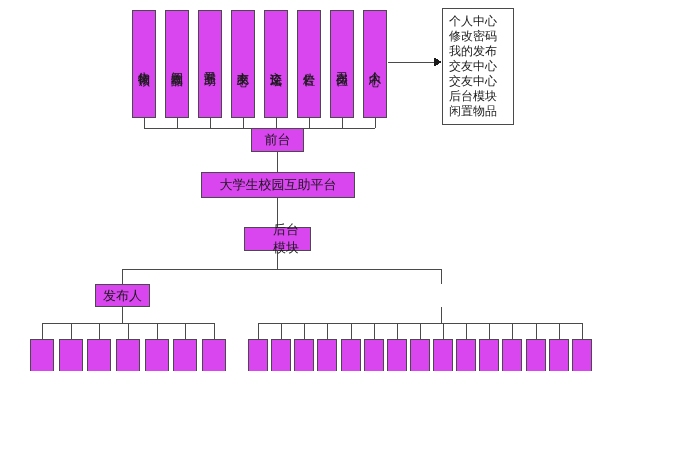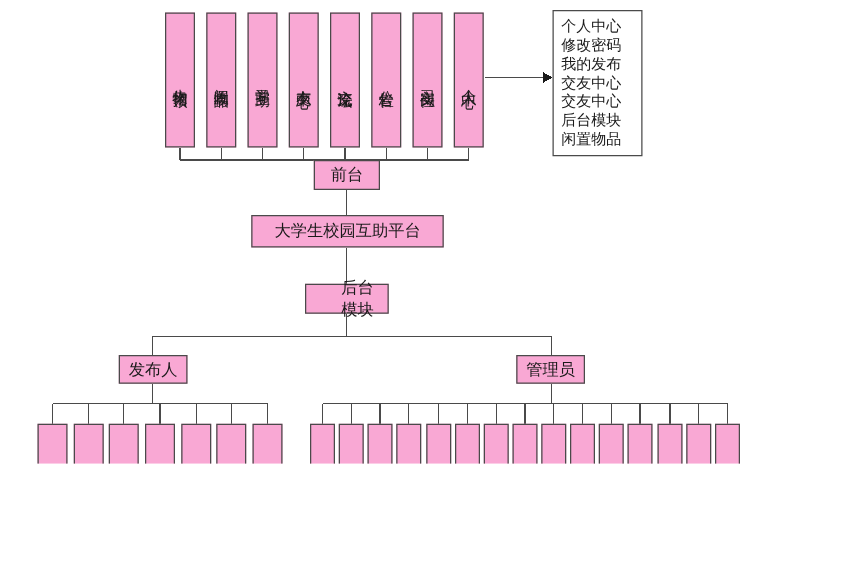--- a/index.html
+++ b/index.html
@@ -1,19 +1,19 @@
 <!DOCTYPE html>
 <html><head>
 <meta charset="utf-8">
 <style>
   html,body{margin:0;padding:0;background:#fff;}
   body{font-family:"DejaVu Sans","Liberation Sans",sans-serif;color:#1a1a1a;}
   .canvas{position:relative;width:676px;height:371px;background:#fff;overflow:hidden;}
   .lines{position:absolute;left:0;top:0;}
-  .box{position:absolute;border:1px solid #4a4a4a;background:#f9a8d4;display:flex;
+  .box{position:absolute;border:1px solid #4a4a4a;background:#d946ef;display:flex;
        align-items:center;justify-content:center;box-sizing:border-box;}
   .vbox{writing-mode:vertical-rl;text-orientation:upright;font-size:12px;line-height:1;
         letter-spacing:1px;text-align:center;}
   .hbox{font-size:13px;}
   .top{top:10px;width:24px;height:108px;}
   .pchild{top:339px;width:24px;height:116px;}
   .achild{top:339px;width:20px;height:116px;font-size:11.5px;}
   .front{left:251px;top:128px;width:53px;height:24px;}
   .platform{left:201px;top:172px;width:154px;height:26px;}
   .backend{left:244px;top:227px;width:67px;height:24px;padding-left:28px;}
@@ -97,21 +97,20 @@
     <div>交友中心</div>
     <div>后台模块</div>
     <div>闲置物品</div>
   </div>
 
   <div class="box hbox front">前台</div>
   <div class="box hbox platform">大学生校园互助平台</div>
   <div class="box hbox backend">后台模块</div>
 
   <div class="box hbox role-pub">发布人</div>
-  <div class="box hbox role-adm">管理员</div>
 
   <div class="box vbox pchild" style="left:30px">学习互助管理</div>
   <div class="box vbox pchild" style="left:59px">失物招领管理</div>
   <div class="box vbox pchild" style="left:87px">认领信息管理</div>
   <div class="box vbox pchild" style="left:116px">实习岗位管理</div>
   <div class="box vbox pchild" style="left:145px">闲置物品管理</div>
   <div class="box vbox pchild" style="left:173px">交易信息管理</div>
   <div class="box vbox pchild" style="left:202px">个人中心</div>
 
   <div class="box vbox achild" style="left:248px">个人中心</div>

